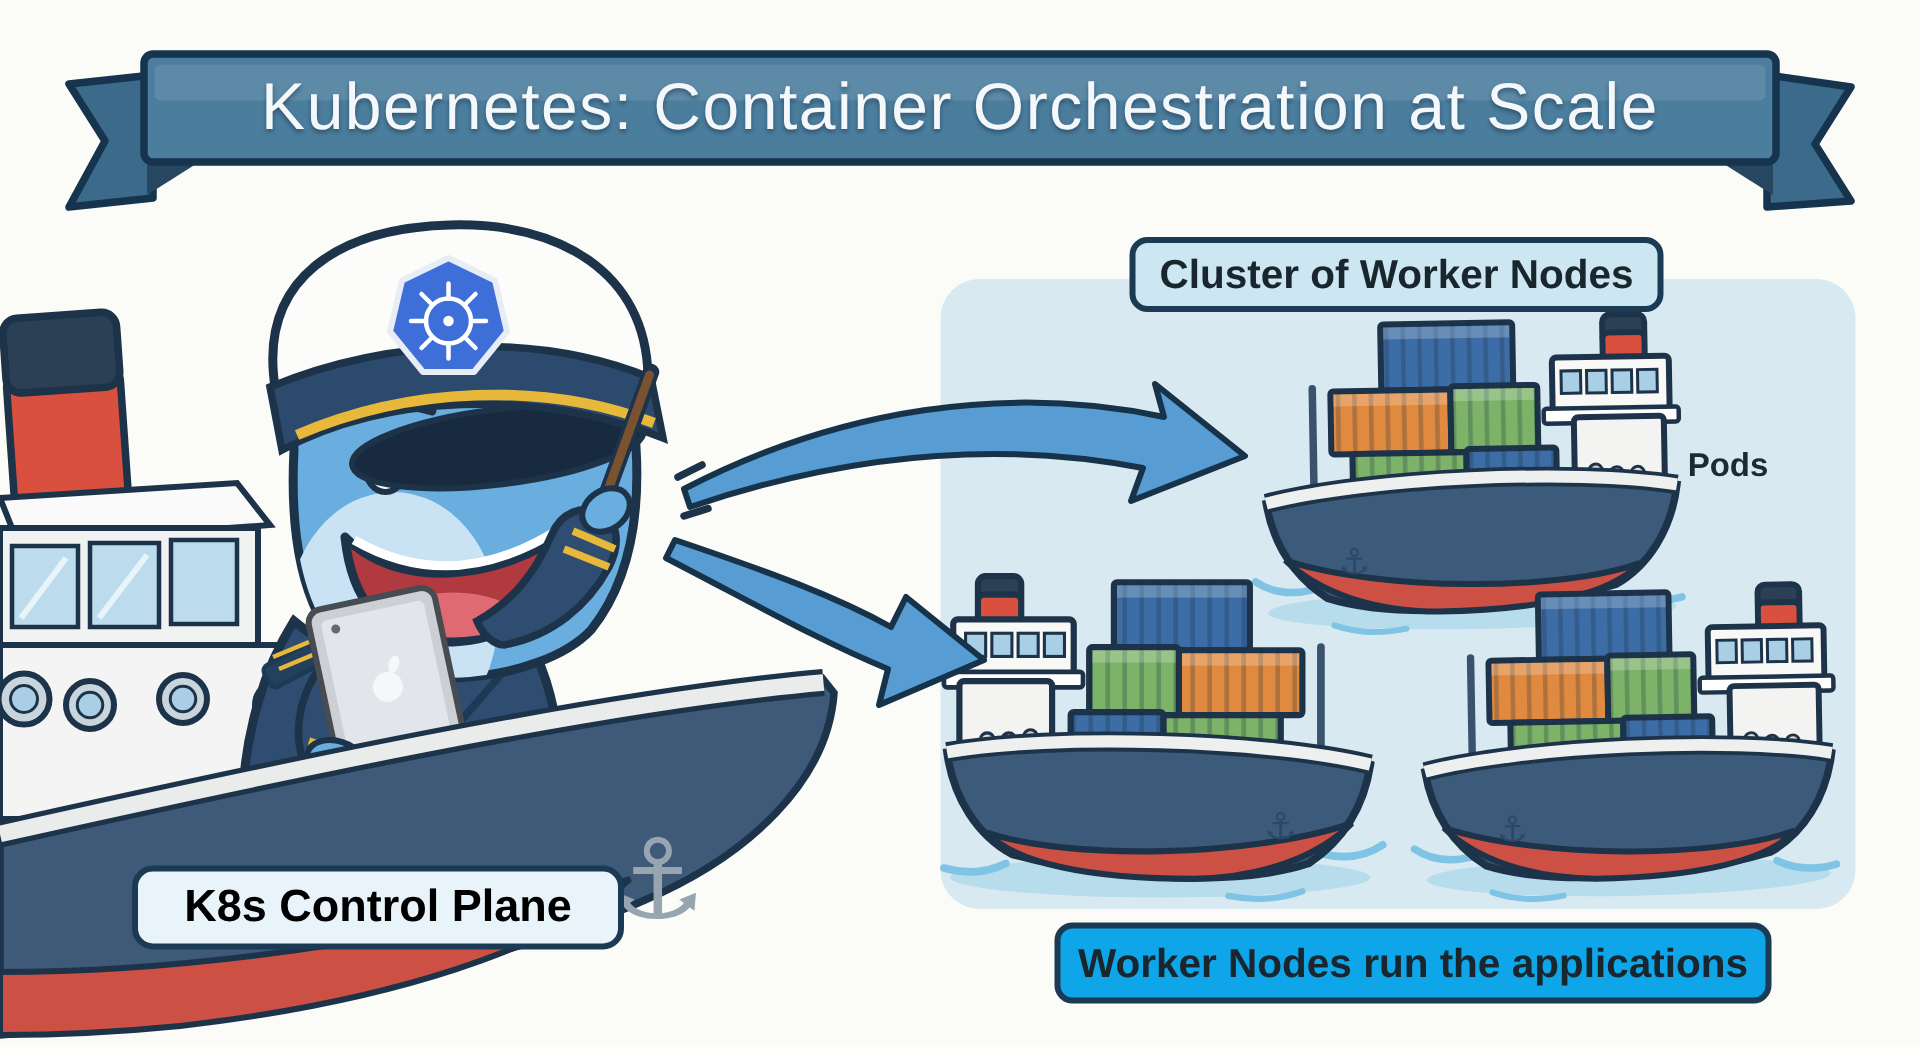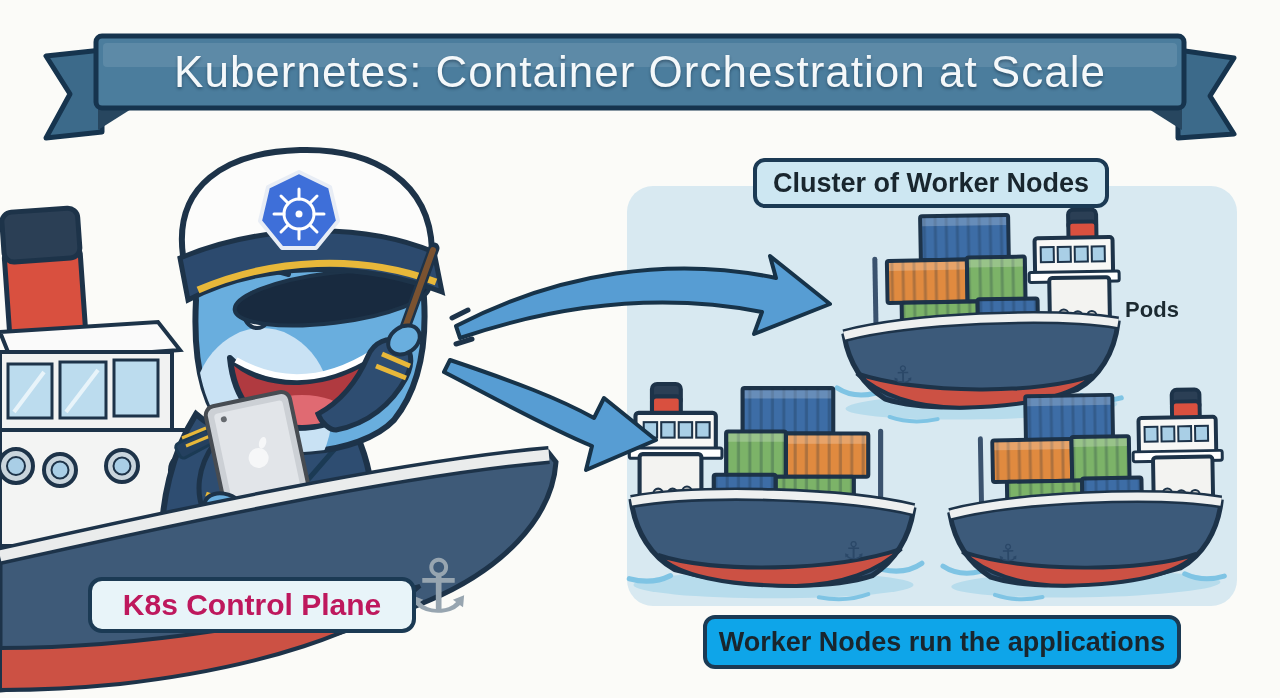--- a/index.html
+++ b/index.html
@@ -30,21 +30,21 @@
     background:transparent;text-align:center;margin-top:37px;
   }
   .worker-caption{
     left:703px;top:615px;width:478px;height:54px;
     background:#0ea5e9;border:4px solid #1b3a54;border-radius:12px;
     font-size:27px;
   }
   .k8s-label{
     left:88px;top:577px;width:328px;height:56px;
     background:#e8f4f9;border:4px solid #1b3a54;border-radius:14px;
-    font-size:30px;color:#be185d;
+    font-size:30px;color:#000000;
   }
 </style>
 </head>
 <body>
 
 <div class="stage">
 
 <svg width="1280" height="698" viewBox="0 0 1280 698" xmlns="http://www.w3.org/2000/svg" xmlns:xlink="http://www.w3.org/1999/xlink">
   <defs>
     <pattern id="ribs" width="11" height="10" patternUnits="userSpaceOnUse">

